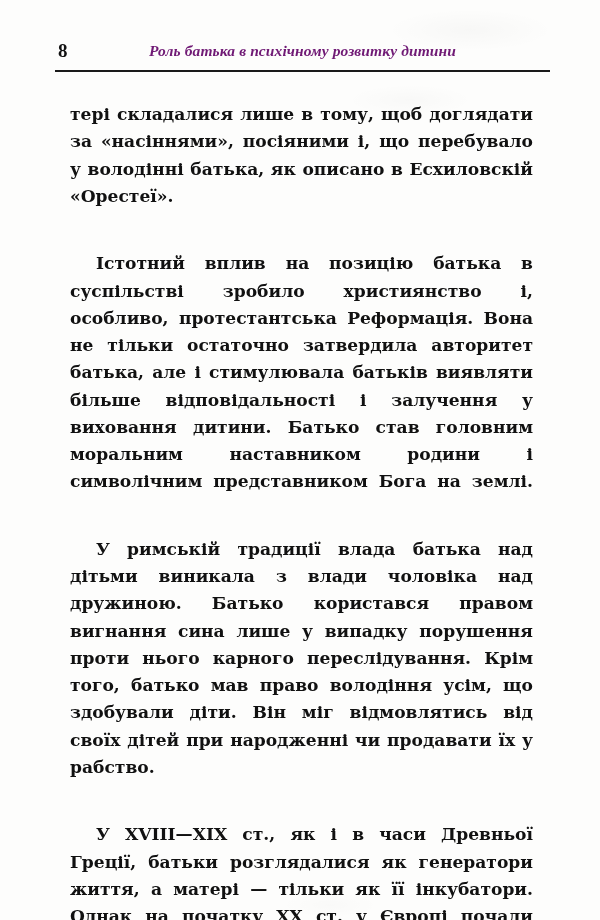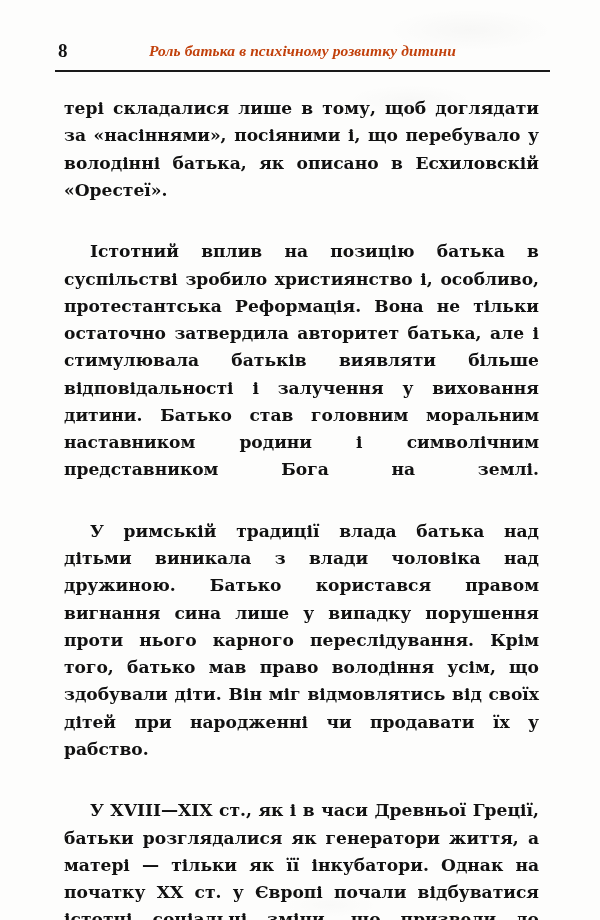--- a/index.html
+++ b/index.html
@@ -51,21 +51,21 @@
   }
   .running-head {
     position: absolute;
     left: 0;
     top: 2px;
     width: 495px;
     text-align: center;
     font-style: italic;
     font-weight: 700;
     font-size: 15.5px;
-    color: #c2410c;
+    color: #701a75;
     letter-spacing: 0.1px;
   }
   .header-rule {
     position: absolute;
     left: 55px;
     top: 70px;
     width: 495px;
     height: 2.4px;
     background: #1a1a1a;
   }
@@ -76,21 +76,21 @@
     left: 57px;
     top: 88px;
     width: 489px;
     font-size: 17.1px;
     line-height: 27.25px;
     color: #111111;
     font-weight: 700;
     font-family: "DejaVu Serif", "Liberation Serif", serif;
   }
   .body-text p {
-    margin: 7px;
+    margin: 13px;
     text-align: justify;
     text-justify: inter-word;
     hyphens: none;
     word-spacing: 0.1px;
   }
   .body-text p.indent {
     text-indent: 26px;
   }
   
   .body-text p::after {

